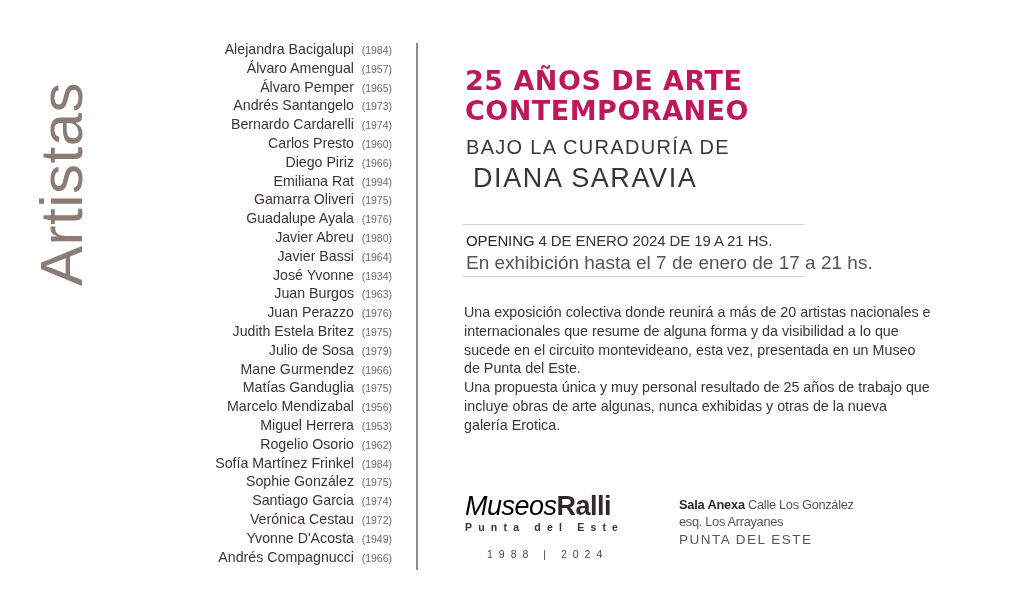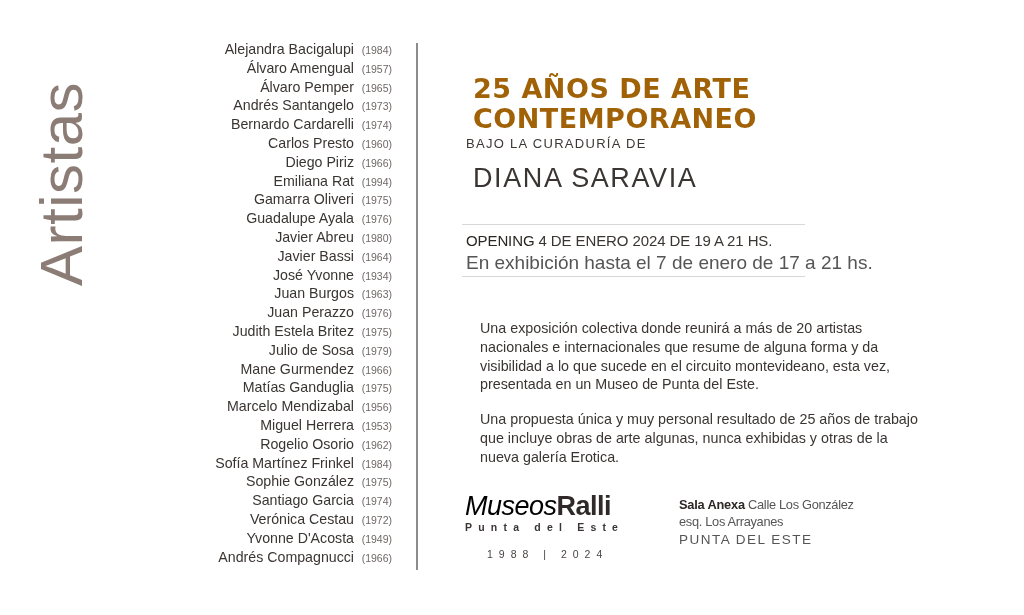--- a/index.html
+++ b/index.html
@@ -24,41 +24,41 @@
     display: flex; justify-content: flex-end; align-items: baseline;
     height: 18.8px; line-height: 18.8px;
   }
   .artist-name { font-size: 14.2px; color: #3a3532; text-align: center; white-space: nowrap; }
   .artist-year { font-size: 10.5px; color: #6e6866; width: 38px; text-align: right; flex: 0 0 38px; }
   .divider {
     position: absolute; left: 416px; top: 43px; width: 1.5px; height: 527px; background: #8c8c8c;
   }
   .title {
     position: absolute; left: 465px; top: 66px; font-family: "DejaVu Sans", sans-serif;
-    font-weight: bold; font-size: 27px; line-height: 30px; color: #a16207; letter-spacing: 0.5px;
-    margin: 8px; white-space: nowrap;
+    font-weight: bold; font-size: 27px; line-height: 30px; color: #be185d; letter-spacing: 0.5px;
+    margin: 0; white-space: nowrap;
   }
   .subtitle {
-    position: absolute; left: 466px; top: 136px; font-size: 13px; color: #3d3835; letter-spacing: 1.3px; margin: 0;
+    position: absolute; left: 466px; top: 136px; font-size: 20px; color: #3d3835; letter-spacing: 1.3px; margin: 0;
   }
   .curator {
     position: absolute; left: 465px; top: 155px; font-size: 27px; color: #3a3532; letter-spacing: 1.6px; margin: 8px;
   }
   .rule { position: absolute; left: 462px; width: 343px; height: 1px; background: #d8d8d8; }
   .opening {
     position: absolute; left: 466px; top: 232px; font-size: 15px; color: #3a3532; white-space: nowrap; letter-spacing: -0.1px;
   }
   .opening b { font-weight: normal; color: #2a2624; }
   .exhibit-dates {
     position: absolute; left: 466px; top: 252px; font-size: 19px; color: #555; white-space: nowrap;
   }
   .description {
     position: absolute; left: 464px; top: 303px; width: 470px; font-size: 14.3px; line-height: 18.8px; color: #3a3532;
   }
-  .description p { margin: 16px; }
+  .description p { margin: 0; }
   .logo { position: absolute; left: 465px; top: 492px; width: 180px; }
   .logo-main { font-size: 27px; line-height: 28px; color: #3f3a37; white-space: nowrap; letter-spacing: -0.5px; }
   .logo-main .light { font-weight: normal; color: #000000; font-style: italic; }
   .logo-main .bold { font-weight: bold; color: #2f2a28; }
   .logo-sub { font-size: 10.5px; font-weight: bold; letter-spacing: 6.2px; color: #3a3532; margin-top: 1px; white-space: nowrap; }
   .logo-years { font-size: 10.5px; letter-spacing: 6px; color: #4a4543; margin-top: 15px; padding-left: 22px; white-space: nowrap; }
   .address { position: absolute; left: 679px; top: 496px; font-family: "Liberation Sans Narrow", "Liberation Sans", sans-serif; }
   .address .line1, .address .line2 { font-size: 12.8px; color: #555; line-height: 17px; white-space: nowrap; letter-spacing: -0.3px; }
   .address .line1 b { color: #2d2826; letter-spacing: -0.2px; }
   .address .city { font-size: 13.5px; color: #555; letter-spacing: 1.5px; line-height: 18px; margin-top: 1px; }

